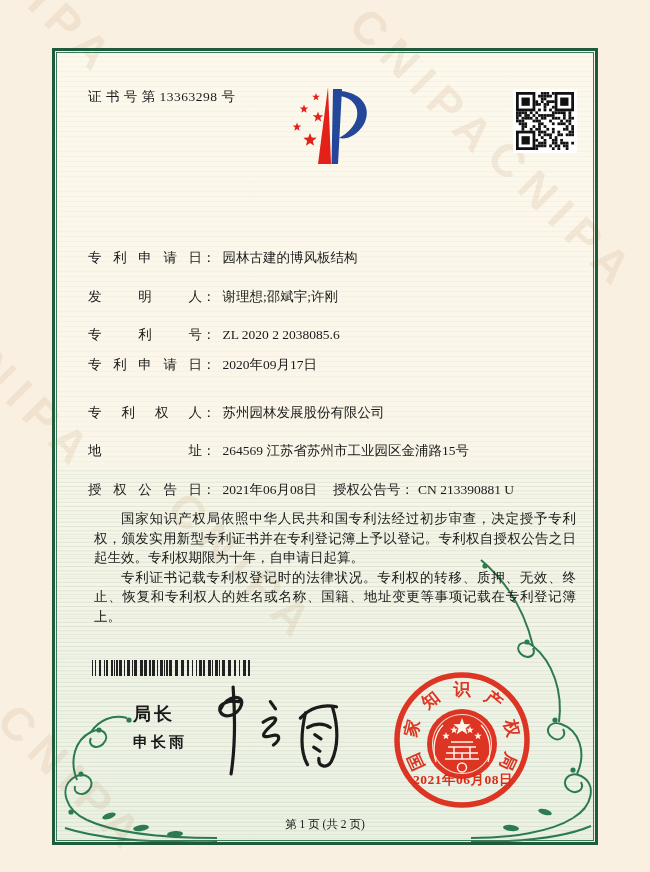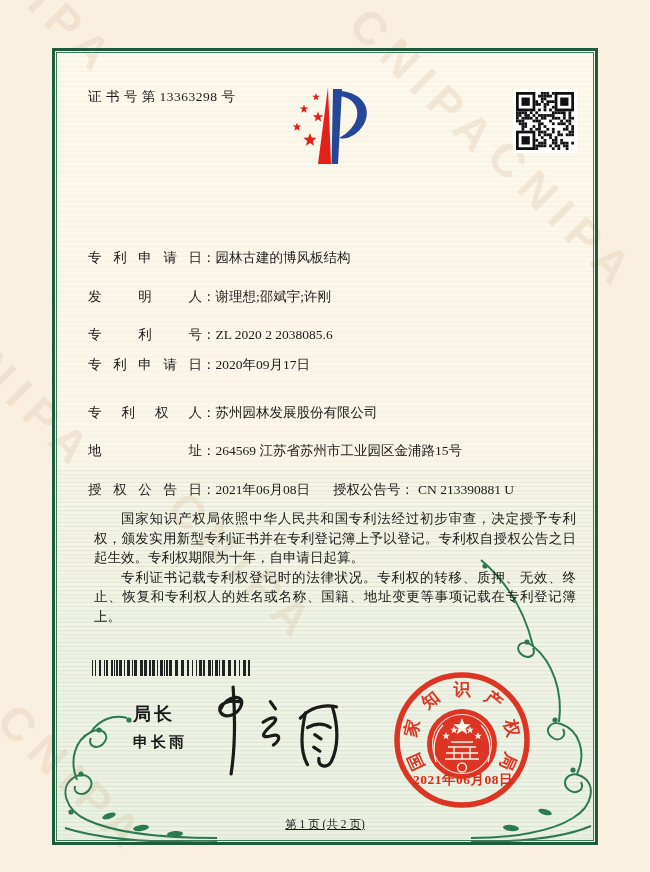--- a/index.html
+++ b/index.html
@@ -28,21 +28,21 @@
   #logo{position:absolute;left:278px;top:84px;z-index:3;}
   #qr-box{position:absolute;left:513px;top:89px;width:64px;height:64px;background:#fff;z-index:3;
       display:flex;align-items:center;justify-content:center;}
   #title{position:absolute;left:0;top:169px;width:650px;text-align:center;font-size:33px;
       font-weight:bold;letter-spacing:9px;z-index:3;}
 
   
   .row{position:absolute;left:88px;width:500px;font-size:13.5px;z-index:3;white-space:nowrap;}
   .lbl{display:inline-block;width:114px;text-align:justify;text-align-last:justify;}
   .colon{display:inline-block;}
-  .val{}
+  .val{margin-left:7px;}
   .grant2{position:absolute;left:245px;top:0;}
   .grant2 .val{margin-left:4px;}
 
   
   #paras{position:absolute;left:88px;top:509px;width:482px;z-index:3;margin-left:6px;}
   #paras p{margin:0;font-size:13.5px;line-height:19.5px;text-align:justify;text-indent:2em;}
 
   
   #barcode{position:absolute;left:92px;top:660px;z-index:3;}
   #sign-title{position:absolute;left:133px;top:702px;font-family:"Liberation Sans","DejaVu Sans",sans-serif;
@@ -52,21 +52,21 @@
   #signature{position:absolute;left:198px;top:676px;z-index:3;}
 
   #seal{position:absolute;left:387px;top:665px;z-index:4;opacity:.95;}
   #seal-date{position:absolute;left:396px;top:771px;width:134px;text-align:center;
       font-size:13.5px;font-weight:bold;color:#dd2b1a;letter-spacing:.5px;z-index:5;}
 
   .flourish{position:absolute;z-index:2;}
   #flourish-left{left:47px;bottom:28px;}
   #flourish-right{right:47px;bottom:28px;transform:scaleX(-1);}
 
-  #footer{position:absolute;left:0;top:817px;width:650px;text-align:center;font-size:11.5px;z-index:6;text-decoration:underline;}
+  #footer{position:absolute;left:0;top:817px;width:650px;text-align:center;font-size:11.5px;z-index:6;}
 </style>
 </head>
 <body>
 
 <div id="page">
 
   <div id="inner-bg"></div>
   <div id="inner-lines-full"></div>
   <div id="inner-lines-bottom"></div>
 

